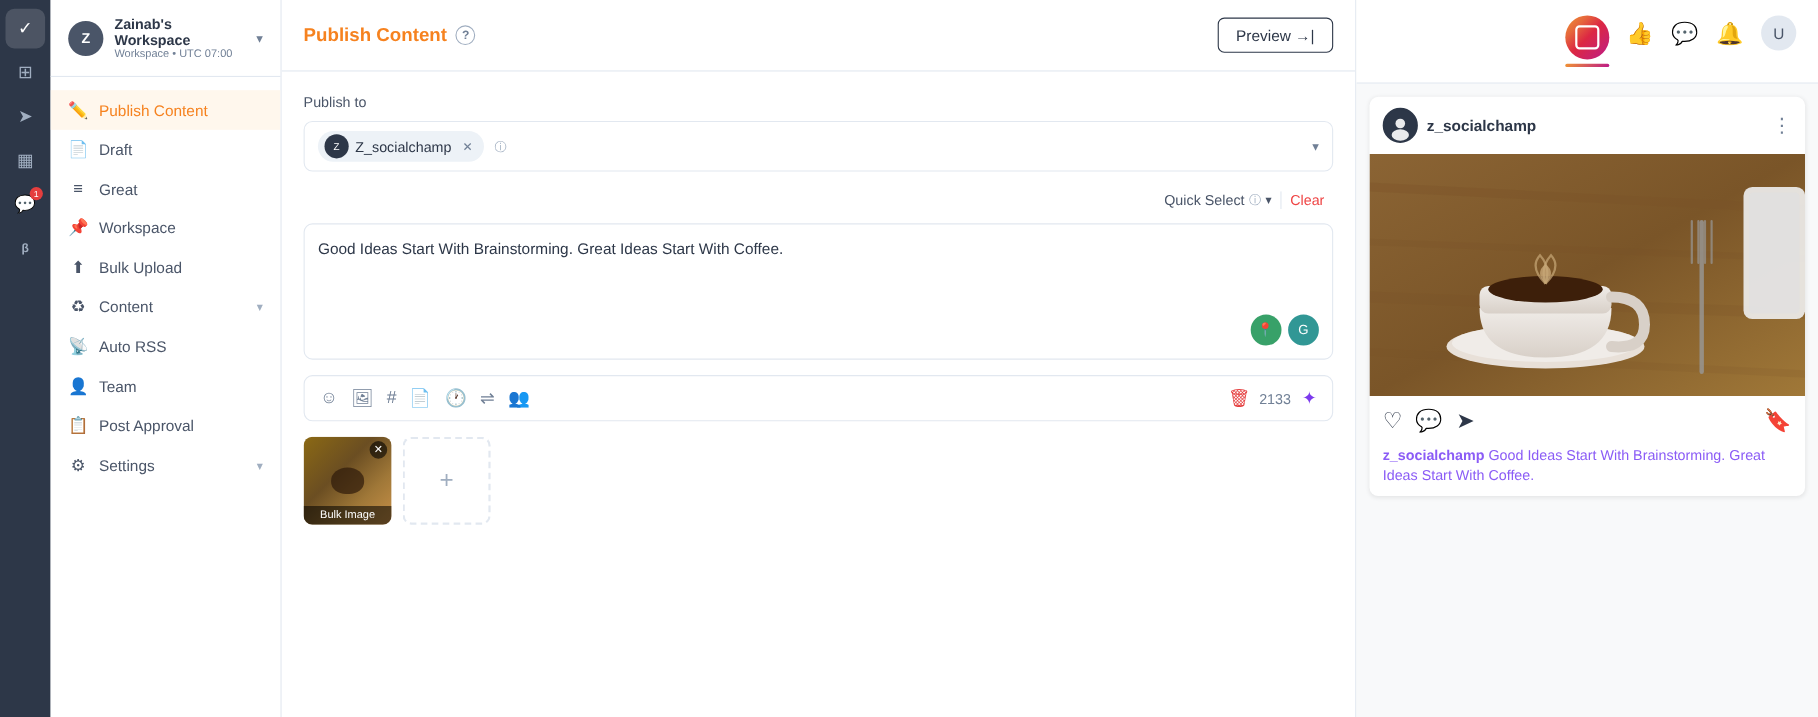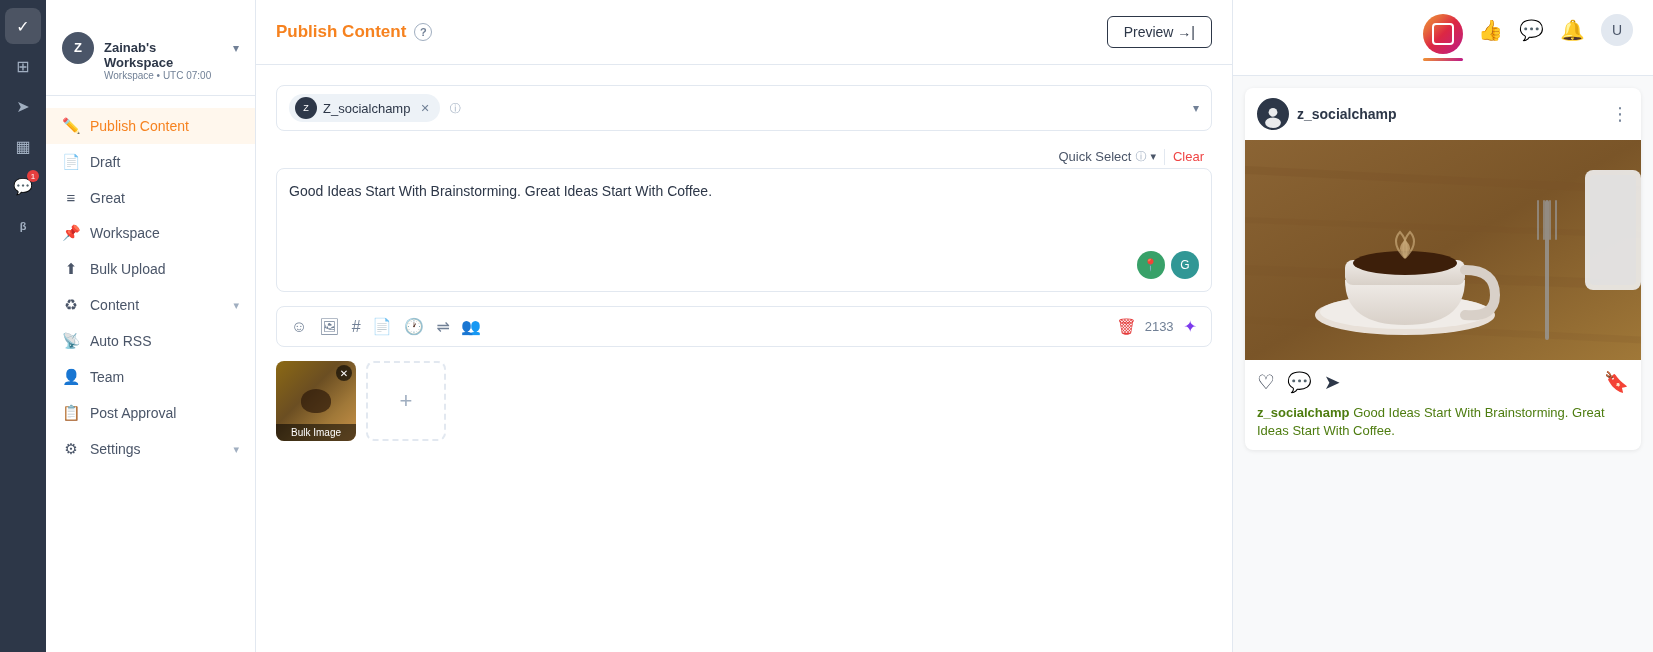--- a/index.html
+++ b/index.html
@@ -66,21 +66,21 @@
       border-radius: 50%;
       background: #4a5568;
       display: flex;
       align-items: center;
       justify-content: center;
       color: #fff;
       font-size: 13px;
       font-weight: 600;
       flex-shrink: 0;
     }
-    .workspace-info { flex: 1; margin-top: 26px; }
+    .workspace-info { flex: 1; }
     .workspace-name { font-size: 13px; font-weight: 600; color: #2d3748; }
     .workspace-sub { font-size: 10px; color: #718096; }
     .chevron-down { color: #718096; font-size: 12px; cursor: pointer; }
 
     .sidebar-nav { padding: 12px 0; flex: 1; overflow-y: auto; }
     .sidebar-item {
       display: flex;
       align-items: center;
       gap: 10px;
       padding: 9px 16px;
@@ -187,20 +187,21 @@
     }
     .chip-close { color: #718096; font-size: 11px; cursor: pointer; margin-left: 4px; }
     .chip-info { color: #a0aec0; font-size: 11px; margin-left: 2px; }
     .selector-arrow { margin-left: auto; color: #718096; font-size: 12px; }
 
     .quick-select-row {
       display: flex;
       align-items: center;
       justify-content: flex-end;
       gap: 0;
+      margin-bottom: 10px;
       text-align: center;
     }
     .quick-select-btn {
       display: flex;
       align-items: center;
       gap: 4px;
       font-size: 13px;
       color: #4a5568;
       cursor: pointer;
       padding: 4px 8px;
@@ -388,21 +389,21 @@
       display: flex;
       align-items: center;
       padding: 10px 12px;
       gap: 12px;
     }
     .mock-action-icon { font-size: 20px; color: #2d3748; cursor: pointer; }
     .mock-bookmark { margin-left: auto; }
     .mock-caption {
       padding: 0 12px 10px;
       font-size: 13px;
-      color: #4d7c0f;
+      color: #8b5cf6;
       line-height: 1.4;
     }
     .mock-caption strong { font-weight: 600; }
     .mock-time { padding: 0 12px 10px; font-size: 11px; color: #a0aec0; }
 
     
     .top-right-icons {
       position: absolute;
       top: 14px;
       right: 20px;
@@ -521,20 +522,21 @@
         <div class="publish-title">
           <span>Publish Content</span>
           <div class="help-icon">?</div>
         </div>
         <button class="preview-btn">
           <span>Preview →|</span>
         </button>
       </div>
 
       <div class="publish-body">
+        <div class="publish-to-label">Publish to</div>
 
         <div class="account-selector">
           <div class="account-chip">
             <div class="account-chip-avatar">
               <span>Z</span>
             </div>
             <span>Z_socialchamp</span>
             <span class="chip-close">✕</span>
           </div>
           <span class="chip-info">ⓘ</span>

